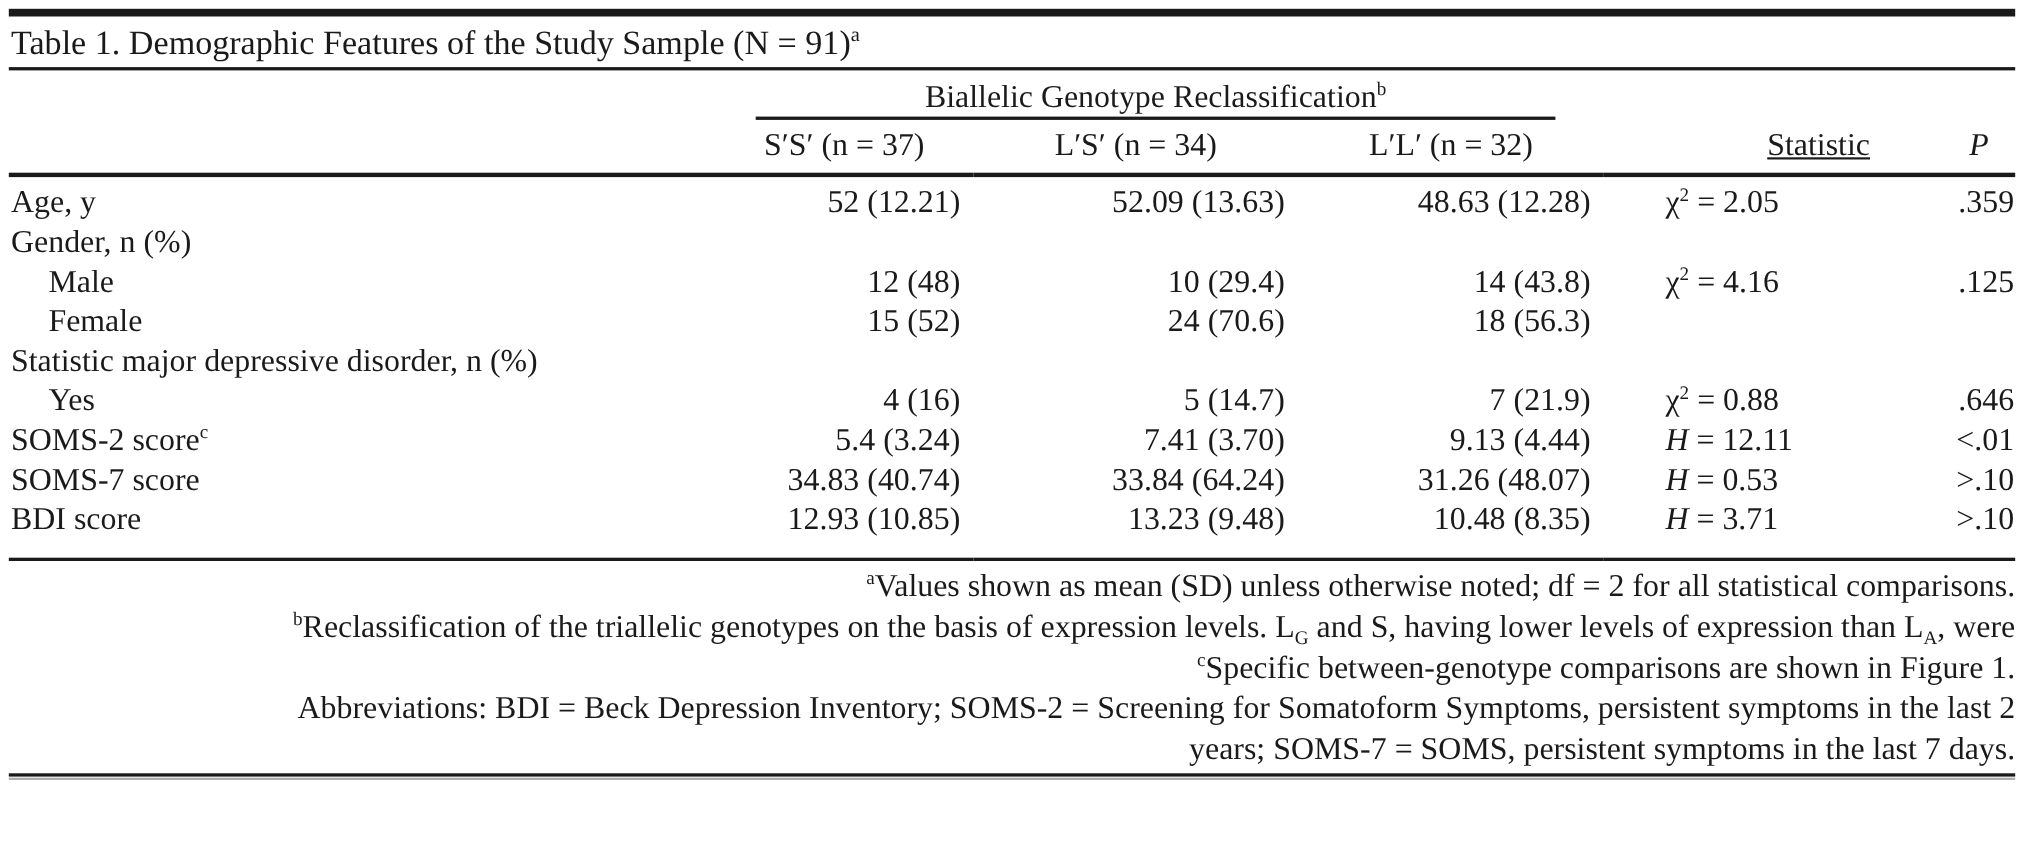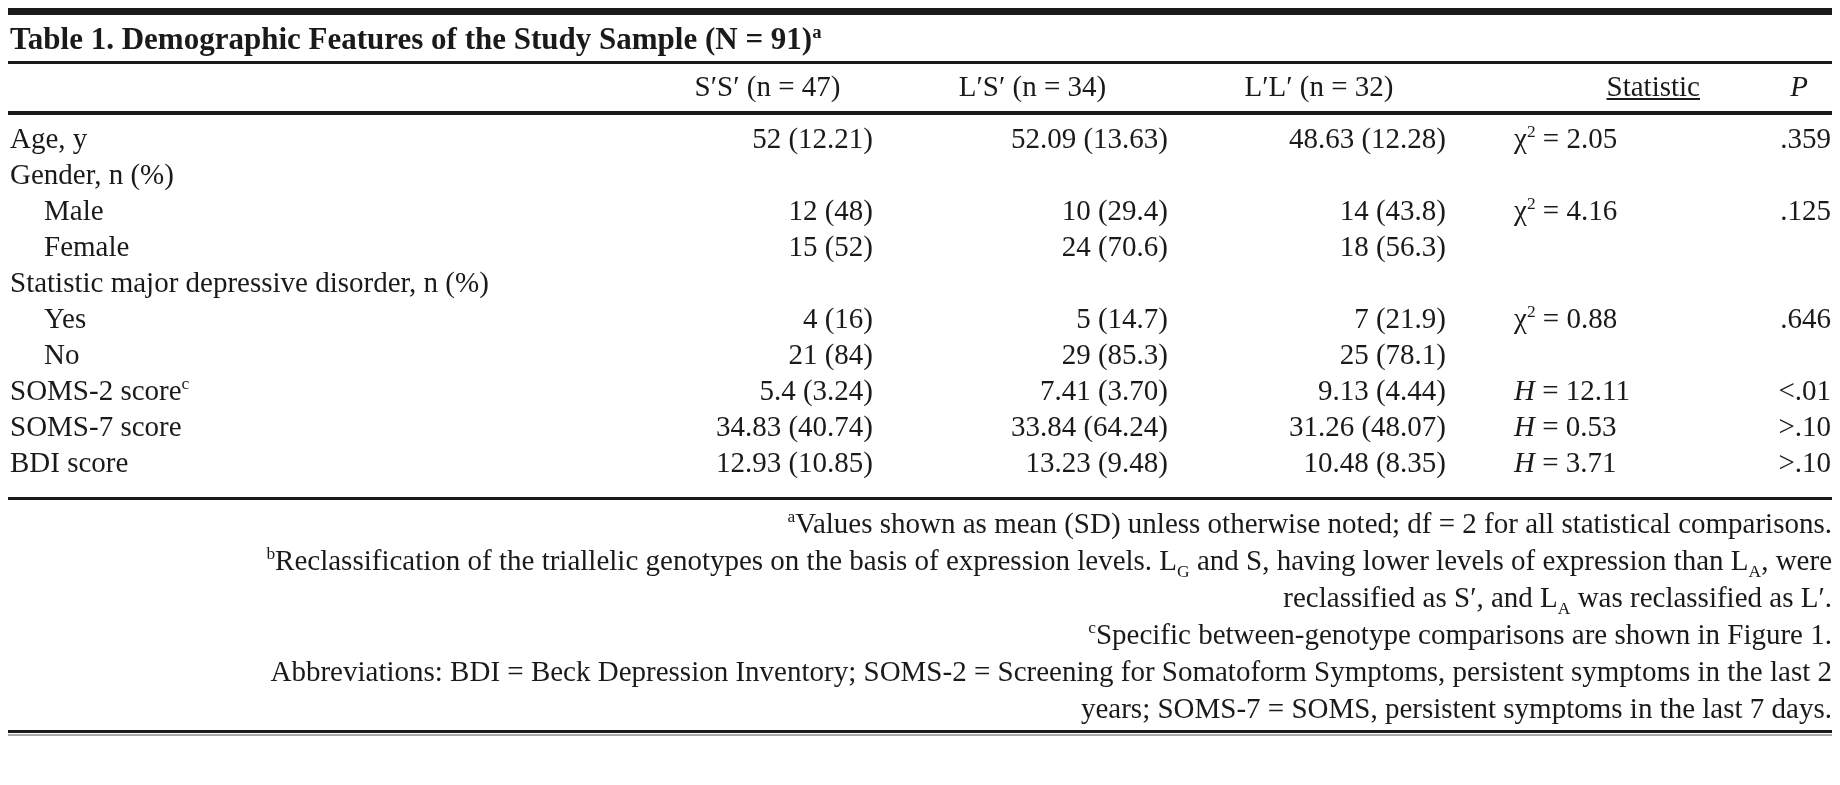--- a/index.html
+++ b/index.html
@@ -6,21 +6,21 @@
   body{
     width:1840px;height:785px;
     font-family:"Liberation Serif","DejaVu Serif",serif;
     color:#1a1a1a;
     overflow:hidden;
   }
   .sheet{padding:8px 8px 0 8px;}
   .rule-top{height:7px;background:#1a1a1a;}
   .title{
     margin-top:4px;
-    font-size:31px;font-weight:bold;line-height:40px;
+    font-size:31px;font-weight:normal;line-height:40px;
     padding:0 0 2px 2px;
     border-bottom:3px solid #1a1a1a;
     white-space:nowrap;
   }
   sup{font-size:60%;line-height:0;vertical-align:super;}
   sub{font-size:60%;line-height:0;vertical-align:sub;}
   table{
     border-collapse:collapse;table-layout:fixed;
     width:1824px;font-size:29px;
   }
@@ -75,23 +75,31 @@
   <table>
     <colgroup>
       <col class="c-stub">
         <col class="c-ss">
         <col class="c-ls">
         <col class="c-ll">
         <col class="c-stat">
         <col class="c-p">
     </colgroup>
     <thead>
+      <tr>
+        <th></th>
+        <th class="spanner-cell" colspan="3">
+          <div class="spanner-line"><span>Biallelic Genotype Reclassification</span><sup>b</sup></div>
+        </th>
+        <th></th>
+        <th></th>
+      </tr>
       <tr class="colheads">
         <th class="h-stub"></th>
-        <th class="h-mid">S′S′ (n = 47)</th>
+        <th class="h-mid">S′S′ (n = 37)</th>
         <th class="h-mid">L′S′ (n = 34)</th>
         <th class="h-mid">L′L′ (n = 32)</th>
         <th class="h-stat">Statistic</th>
         <th class="h-p">P</th>
       </tr>
     </thead>
     <tbody>
       <tr>
         <td class="stub">Age, y</td>
         <td class="num">52 (12.21)</td>
@@ -134,28 +142,20 @@
       </tr>
       <tr>
         <td class="stub indent">Yes</td>
         <td class="num">4 (16)</td>
         <td class="num">5 (14.7)</td>
         <td class="num">7 (21.9)</td>
         <td class="stat"><span>χ</span><sup>2</sup><span> = 0.88</span></td>
         <td class="pval">.646</td>
       </tr>
       <tr>
-        <td class="stub indent">No</td>
-        <td class="num">21 (84)</td>
-        <td class="num">29 (85.3)</td>
-        <td class="num">25 (78.1)</td>
-        <td class="stat"></td>
-        <td class="pval"></td>
-      </tr>
-      <tr>
         <td class="stub"><span>SOMS-2 score</span><sup>c</sup></td>
         <td class="num">5.4 (3.24)</td>
         <td class="num">7.41 (3.70)</td>
         <td class="num">9.13 (4.44)</td>
         <td class="stat"><span style="font-style: italic;">H</span><span> = 12.11</span></td>
         <td class="pval">&lt;.01</td>
       </tr>
       <tr>
         <td class="stub">SOMS-7 score</td>
         <td class="num">34.83 (40.74)</td>
@@ -171,21 +171,20 @@
         <td class="num">10.48 (8.35)</td>
         <td class="stat"><span style="font-style: italic;">H</span><span> = 3.71</span></td>
         <td class="pval">&gt;.10</td>
       </tr>
     </tbody>
   </table>
 
   <div class="footnotes">
     <p class="fn"><sup>a</sup><span><span>Values shown as mean (SD) unless otherwise noted; df = 2 for all statistical comparisons.</span></span></p>
     <p class="fn"><sup>b</sup><span><span>Reclassification of the triallelic genotypes on the basis of expression levels. L</span><sub>G</sub><span> and S, having lower levels of expression than L</span><sub>A</sub><span>, were</span></span></p>
-    <p class="fn cont"><span><span>reclassified as S′, and L</span><sub>A</sub><span> was reclassified as L′.</span></span></p>
     <p class="fn"><sup>c</sup><span><span>Specific between-genotype comparisons are shown in Figure 1.</span></span></p>
     <p class="fn"><span><span>Abbreviations: BDI = Beck Depression Inventory; SOMS-2 = Screening for Somatoform Symptoms, persistent symptoms in the last 2</span></span></p>
     <p class="fn cont"><span><span>years; SOMS-7 = SOMS, persistent symptoms in the last 7 days.</span></span></p>
   </div>
 
   <div class="rule-bottom"></div>
   <div class="rule-bottom-2"></div>
 
 </div>
 

